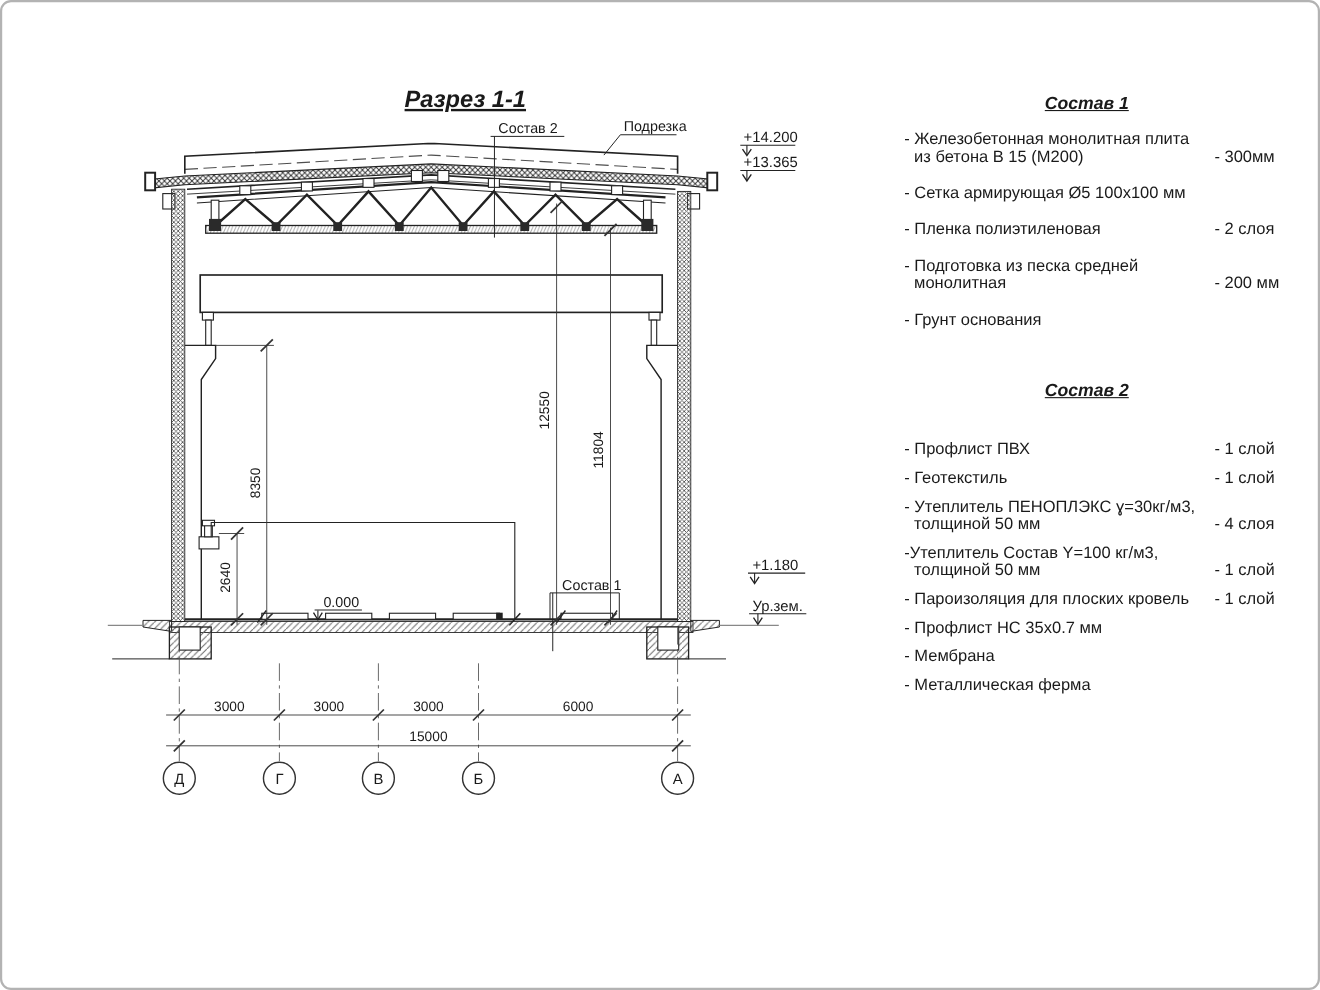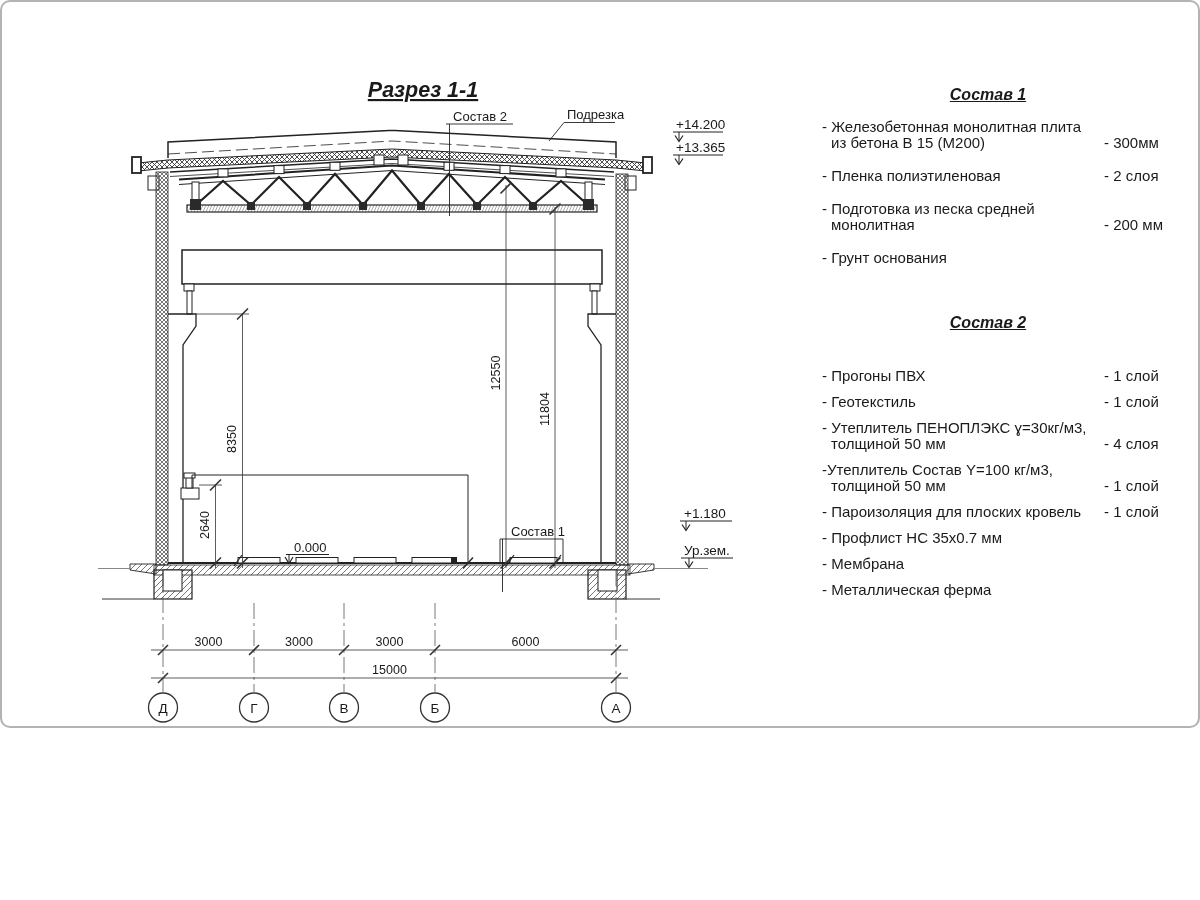--- a/index.html
+++ b/index.html
@@ -1,17 +1,17 @@
 <!DOCTYPE html>
 <html><head>
 <meta charset="utf-8">
 <style>
   html,body { margin:0; padding:0; background:#fff; }
   .page {
-    position:relative; width:1200px; height:728px; background:#ffffff;
+    position:relative; width:1200px; height:900px; background:#ffffff;
     border:2px solid #b3b3b3; border-radius:10px; box-sizing:border-box;
     font-family:"Liberation Sans", sans-serif; overflow:hidden;
   }
   svg.drawing { position:absolute; left:0; top:0; }
   svg text { fill:#1a1a1a; font-family:"Liberation Sans", sans-serif; }
   .dwg-title { font-size:21.5px; font-weight:bold; font-style:italic; text-decoration:underline; }
   .callout { font-size:13px; }
   .lvl { font-size:13.5px; }
   .dim { font-size:12.5px; }
   .axis { font-size:13.5px; }
@@ -246,20 +246,24 @@
   <section class="comp1">
     <h2 class="comp-heading">Состав 1</h2>
     <ul class="comp-list">
 
         <li class="comp-item">
           <div class="l1">- Железобетонная  монолитная плита</div>
           <div class="l2">из бетона В 15 (М200)</div>
           <span class="val">- 300мм</span>
         </li>
 
+        <li class="comp-item">
+          <div class="l1">- Сетка армирующая Ø5 100x100 мм</div>
+
+        </li>
 
         <li class="comp-item">
           <div class="l1">- Пленка полиэтиленовая</div>
 
           <span class="val">-  2 слоя</span>
         </li>
 
         <li class="comp-item">
           <div class="l1">- Подготовка из песка средней</div>
           <div class="l2">монолитная</div>
@@ -271,21 +275,21 @@
 
         </li>
       </ul>
   </section>
 
   <section class="comp2">
     <h2 class="comp-heading comp2-heading-extra">Состав 2</h2>
     <ul class="comp-list">
 
         <li class="comp-item">
-          <div class="l1">- Прогоны ПВХ</div>
+          <div class="l1">- Профлист ПВХ</div>
 
           <span class="val">- 1 слой</span>
         </li>
 
         <li class="comp-item">
           <div class="l1">- Геотекстиль</div>
 
           <span class="val">- 1 слой</span>
         </li>
 

